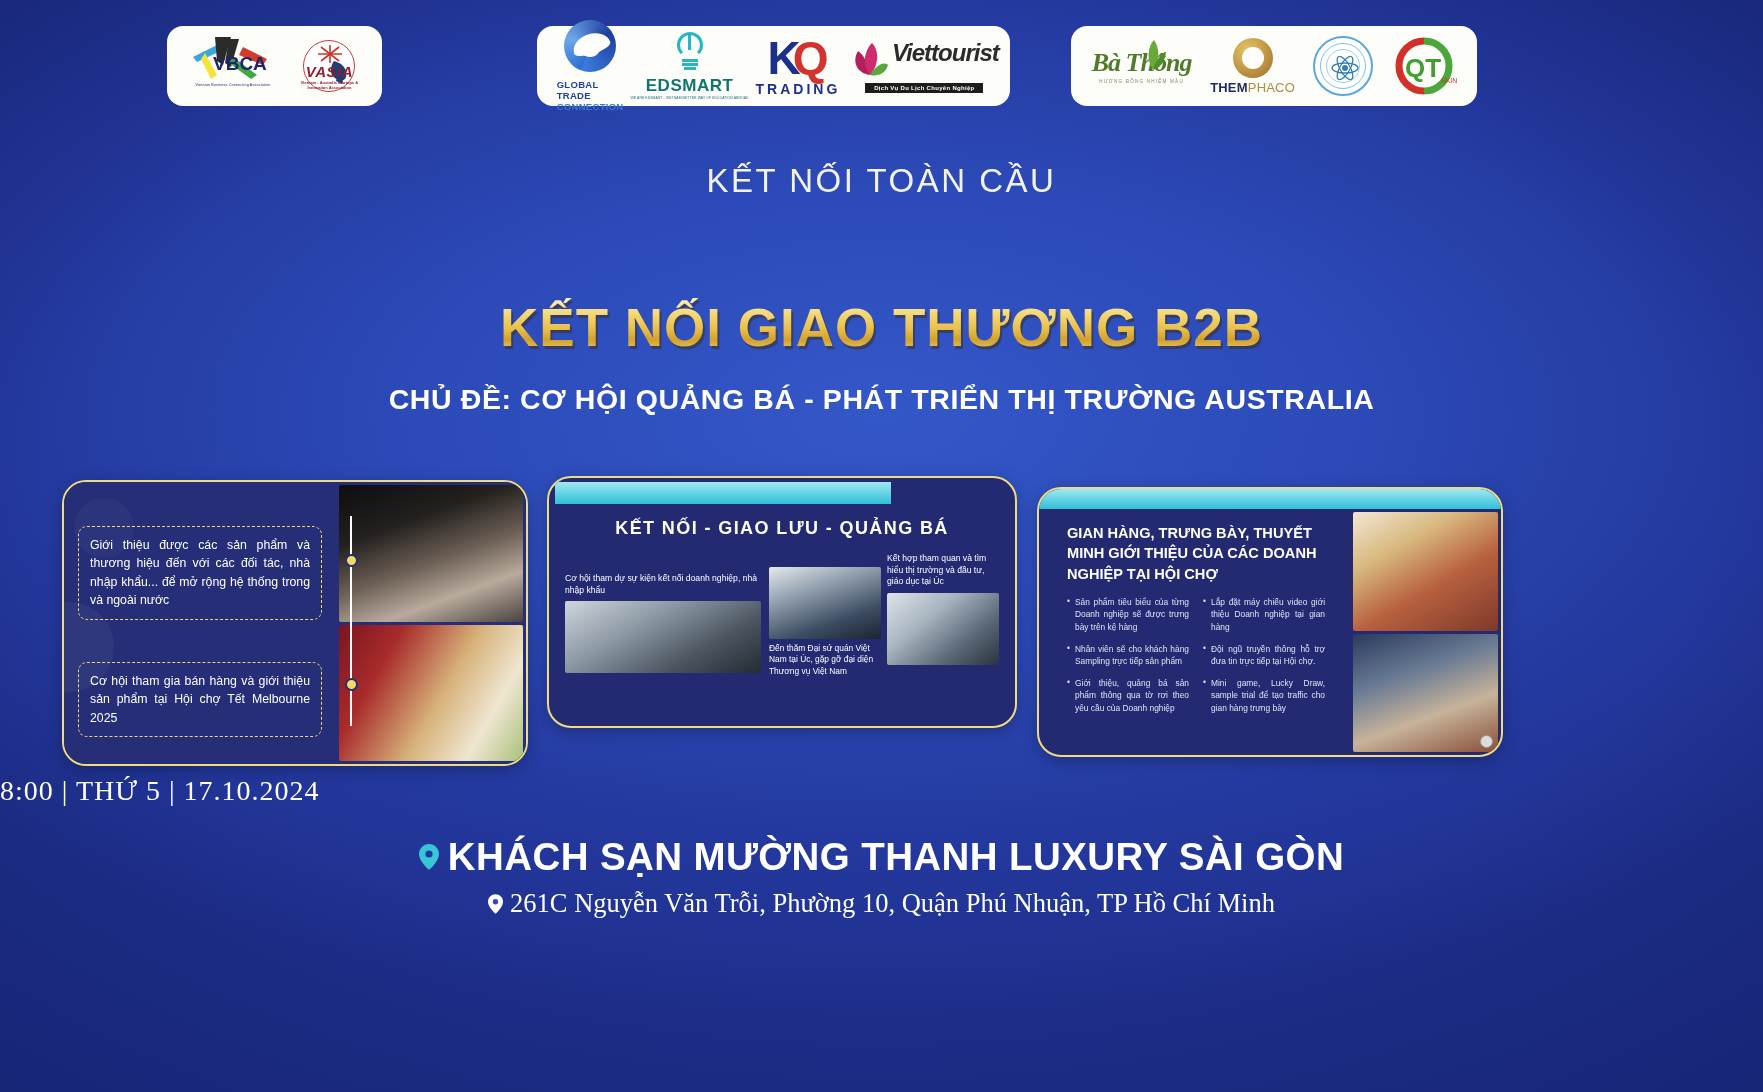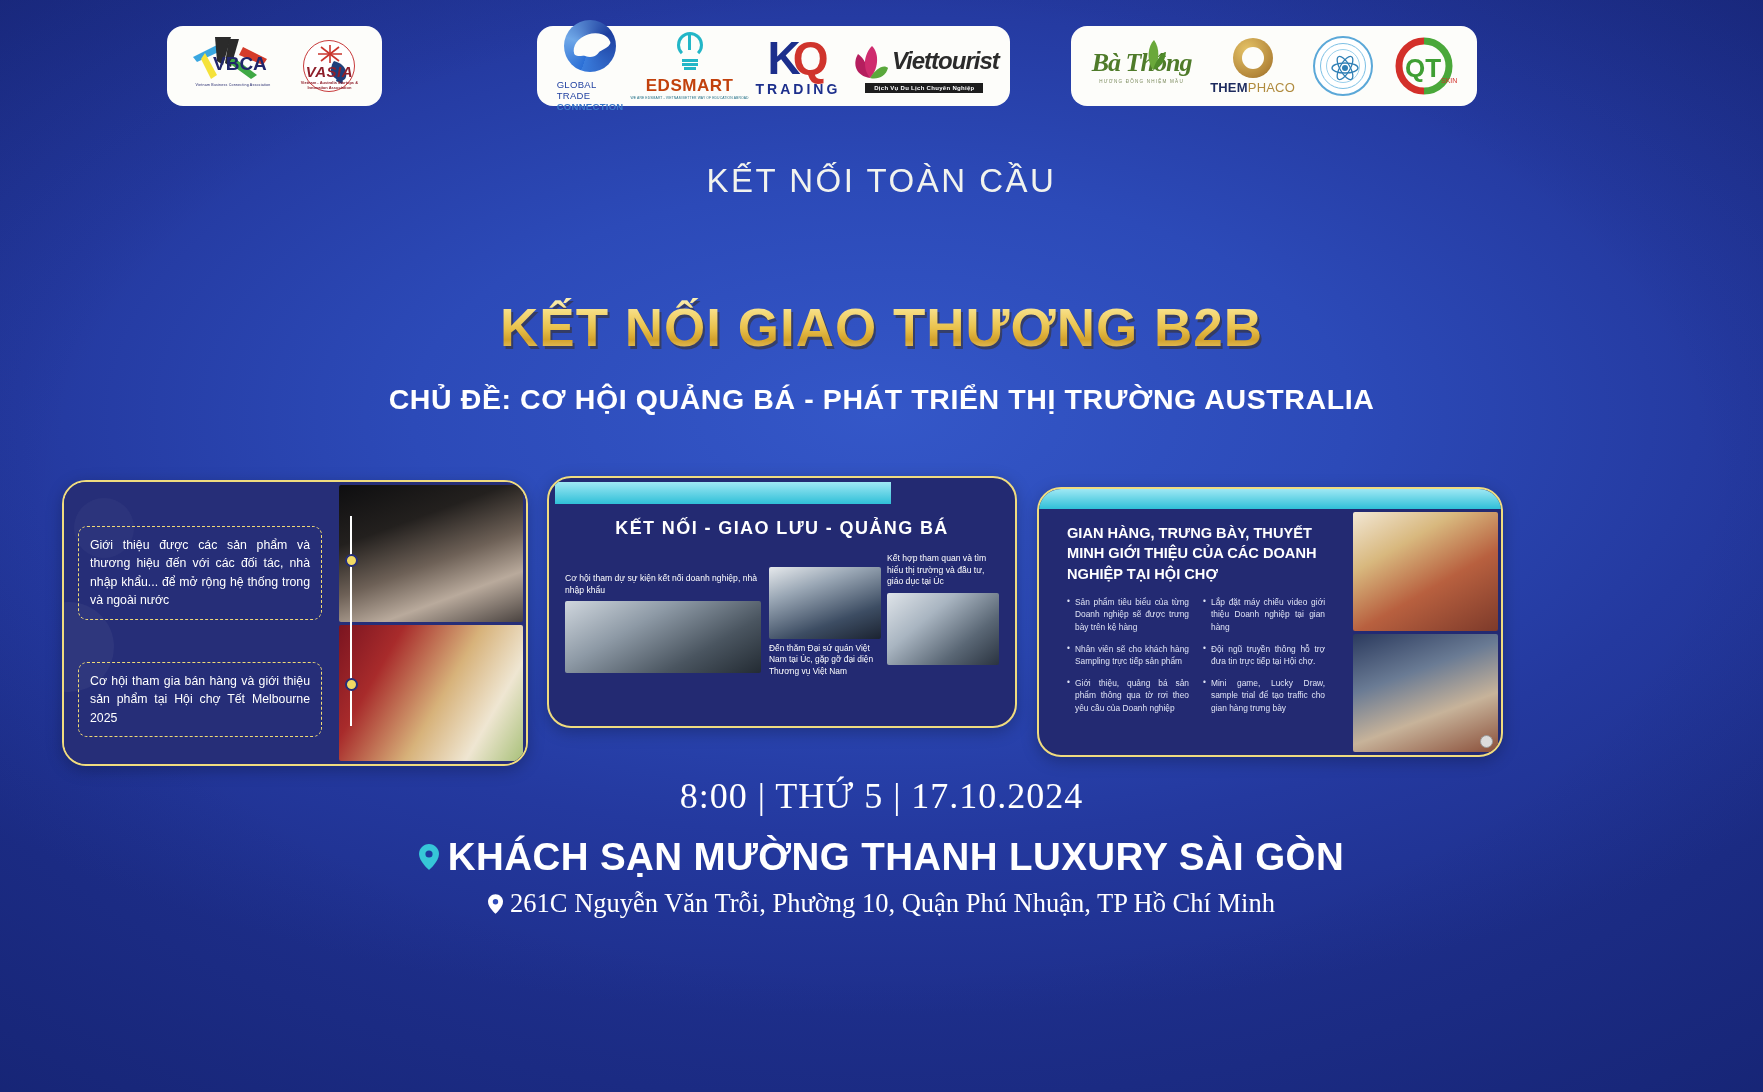--- a/index.html
+++ b/index.html
@@ -35,41 +35,41 @@
   .vasia .vtxt{position:absolute;top:30px;left:0;width:66px;text-align:center;font-size:15px;font-weight:bold;color:#8e1f2b;font-style:italic;letter-spacing:.5px;}
   .vasia .vsub{position:absolute;top:47px;left:0;width:66px;text-align:center;font-size:4px;color:#8e1f2b;line-height:1.35;font-weight:bold;}
 
   .gtc{width:100px;display:flex;flex-direction:column;align-items:center;}
   .gtc .mark{width:52px;height:52px;border-radius:50%;background:
      conic-gradient(from 200deg,#2b6fd6,#6fa8e8 25%,#1d3e9e 60%,#3a7ddd 100%);
      position:relative;overflow:hidden;}
   .gtc .mark:after{content:"";position:absolute;left:8px;top:14px;width:38px;height:20px;background:#fdfdfa;
      border-radius:50% 50% 50% 50%/70% 70% 30% 30%;transform:rotate(-18deg);}
   .gtc .mark:before{content:"";position:absolute;left:15px;top:15px;width:22px;height:22px;border-radius:50%;background:#fdfdfa;}
-  .gtc .t1{font-size:9.5px;font-weight:normal;color:#1f3fa0;letter-spacing:.3px;margin-top:7px;}
+  .gtc .t1{font-size:9.5px;font-weight:bold;color:#1f3fa0;letter-spacing:.3px;margin-top:7px;}
   .gtc .t2{font-size:9.5px;font-weight:bold;color:#3a78c9;letter-spacing:.3px;}
 
   .eds{width:96px;display:flex;flex-direction:column;align-items:center;}
   .eds .bulb{width:34px;height:44px;position:relative;}
   .eds .bulb .ring{position:absolute;left:4px;top:0;width:26px;height:26px;border:3.4px solid #23b6c7;border-radius:50%;border-bottom-color:transparent;}
   .eds .bulb .stem{position:absolute;left:15px;top:2px;width:3.4px;height:16px;background:#23b6c7;}
   .eds .bulb .b1{position:absolute;left:9px;top:27px;width:16px;height:2.6px;background:#23b6c7;}
   .eds .bulb .b2{position:absolute;left:9px;top:31px;width:16px;height:2.6px;background:#23b6c7;}
   .eds .bulb .b3{position:absolute;left:11px;top:35px;width:12px;height:2.6px;background:#23b6c7;}
-  .eds .t1{font-size:17px;font-weight:bold;color:#c2410c;letter-spacing:.5px;}
+  .eds .t1{font-size:17px;font-weight:bold;color:#0f766e;letter-spacing:.5px;}
   .eds .t2{font-size:3.4px;color:#1d6d85;letter-spacing:.1px;white-space:nowrap;}
 
   .kq{width:88px;display:flex;flex-direction:column;align-items:center;}
   .kq .row{display:flex;align-items:center;height:46px;}
   .kq .k{font-size:46px;font-weight:bold;color:#1c2f8c;line-height:40px;font-family:"Liberation Sans",sans-serif;}
   .kq .q{font-size:46px;font-weight:bold;color:#d0342c;line-height:40px;margin-left:-8px;}
   .kq .t{font-size:14px;font-weight:bold;color:#1c2f8c;letter-spacing:3px;margin-top:0px;}
 
   .vt{width:132px;display:flex;flex-direction:column;align-items:center;}
-  .vt .top{display:flex;align-items:center;gap:2px;height:44px;}
+  .vt .top{display:flex;align-items:flex-start;gap:2px;height:44px;}
   .vt .lotus{width:40px;height:38px;position:relative;}
   .vt .name{font-size:24px;font-style:italic;font-weight:bold;color:#2b2b2b;letter-spacing:-1px;}
   .vt .bar{width:118px;background:#1d1d1d;color:#fff;font-size:6px;text-align:center;letter-spacing:.3px;padding:2px 0;font-weight:bold;}
 
   .bt{width:118px;display:flex;flex-direction:column;align-items:center;position:relative;}
   .bt .nm{font-size:26px;font-style:italic;color:#4f7b2a;font-family:"Liberation Serif",serif;font-weight:bold;letter-spacing:-1px;}
   .bt .sub{font-size:4.6px;color:#7b8a5d;letter-spacing:1.2px;margin-top:1px;}
   .bt .leaf{position:absolute;right:26px;top:-8px;width:26px;height:30px;}
 
   .tp{width:96px;display:flex;flex-direction:column;align-items:center;text-align:center;}
@@ -145,21 +145,21 @@
   .c3 .col{flex:1;}
   .c3 li{list-style:none;color:#dfe3f5;font-size:8.4px;line-height:1.45;margin-bottom:10px;position:relative;padding-left:8px;text-align:justify;}
   .c3 li:before{content:"•";position:absolute;left:0;top:-1px;color:#dfe3f5;}
   .c3 .right{width:148px;display:flex;flex-direction:column;gap:3px;padding:3px 3px 3px 0;}
   .c3 .ph{flex:1;border-radius:2px;position:relative;}
   .ph-food{background:linear-gradient(150deg,#f2e7d4 0%,#d8b87e 30%,#b8603f 60%,#7d3a2a 100%);}
   .ph-booth{background:linear-gradient(160deg,#2b3a5e 0%,#6a7b94 35%,#c7b39a 65%,#8a4f3a 100%);}
   .c3 .badge{position:absolute;right:5px;bottom:4px;width:13px;height:13px;border-radius:50%;background:#dcdcdc;border:1px solid #999;}
 
   
-  .when{position:absolute;top:775px;left:0;right:0;text-align:center;color:#fff;font-size:36px;letter-spacing:1px;font-family:"Liberation Serif",serif;}
+  .when{position:absolute;top:775px;left:0;right:0;text-align:left;color:#fff;font-size:28px;letter-spacing:1px;font-family:"Liberation Serif",serif;}
   .venue{position:absolute;top:835px;left:0;right:0;text-align:center;color:#fff;font-size:38.5px;font-weight:bold;letter-spacing:.4px;display:flex;align-items:center;justify-content:center;gap:9px;}
   .addr{position:absolute;top:888px;left:0;right:0;text-align:center;color:#fff;font-size:26.5px;font-family:"Liberation Serif",serif;display:flex;align-items:center;justify-content:center;gap:7px;}
   .pin{display:inline-block;width:20px;height:26px;flex:none;}
   .pin.small{width:15px;height:20px;}
 </style>
 </head>
 <body>
 
 <div class="vignette"></div>
 

